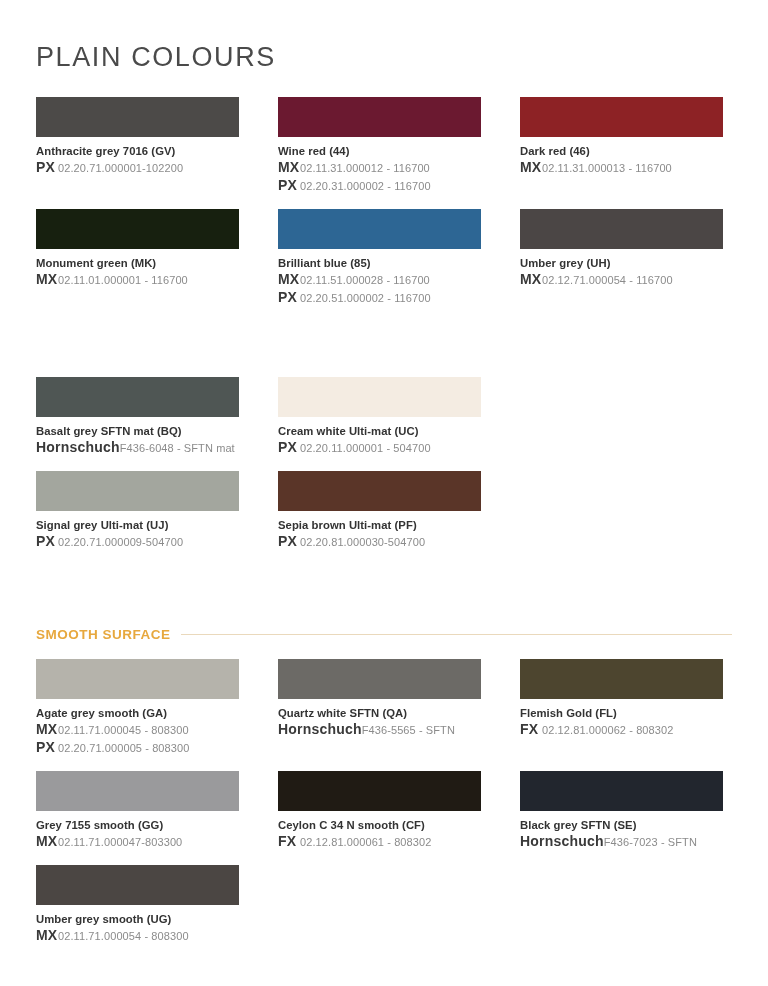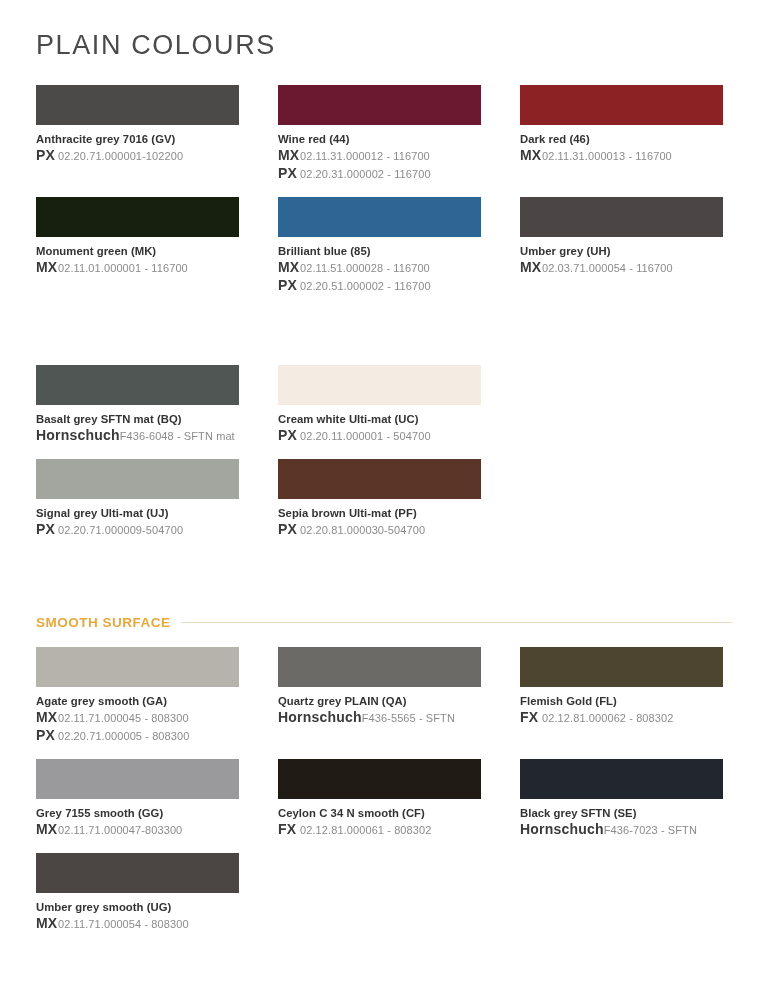--- a/index.html
+++ b/index.html
@@ -13,21 +13,21 @@
   body {
     font-family: "Liberation Sans", sans-serif;
     color: #3a3a3a;
     -webkit-font-smoothing: antialiased;
   }
 
   .page {
     position: relative;
     width: 768px;
     height: 966px;
-    padding: 0 36px;
+    padding: 12px 36px;
     background: #ffffff;
     overflow: hidden;
   }
 
   
   .page-title {
     font-size: 27px;
     font-weight: 400;
     letter-spacing: 1.6px;
     color: #4a4a4a;
@@ -169,21 +169,21 @@
             <div class="code-line">
               <span class="code-prefix narrow">PX</span>
               <span class="code-value">02.20.51.000002 - 116700</span>
             </div>
           </div>
           <div class="cell">
             <div class="swatch" style="background: rgb(75, 70, 69);"></div>
             <div class="cell-name">Umber grey (UH)</div>
             <div class="code-line">
               <span class="code-prefix narrow">MX</span>
-              <span class="code-value">02.03.71.000054 - 116700</span>
+              <span class="code-value">02.12.71.000054 - 116700</span>
             </div>
           </div>
         </div>
       </section>
       <section class="section section--mat">
         <div class="grid">
           <div class="cell">
             <div class="swatch" style="background: rgb(79, 86, 84);"></div>
             <div class="cell-name">Basalt grey SFTN mat (BQ)</div>
             <div class="code-line">
@@ -232,21 +232,21 @@
               <span class="code-prefix narrow">MX</span>
               <span class="code-value">02.11.71.000045 - 808300</span>
             </div>
             <div class="code-line">
               <span class="code-prefix narrow">PX</span>
               <span class="code-value">02.20.71.000005 - 808300</span>
             </div>
           </div>
           <div class="cell">
             <div class="swatch" style="background: rgb(108, 106, 102);"></div>
-            <div class="cell-name">Quartz grey PLAIN (QA)</div>
+            <div class="cell-name">Quartz white SFTN (QA)</div>
             <div class="code-line">
               <span class="code-prefix wide">Hornschuch</span>
               <span class="code-value">F436-5565 - SFTN</span>
             </div>
           </div>
           <div class="cell">
             <div class="swatch" style="background: rgb(77, 69, 47);"></div>
             <div class="cell-name">Flemish Gold (FL)</div>
             <div class="code-line">
               <span class="code-prefix narrow">FX</span>

